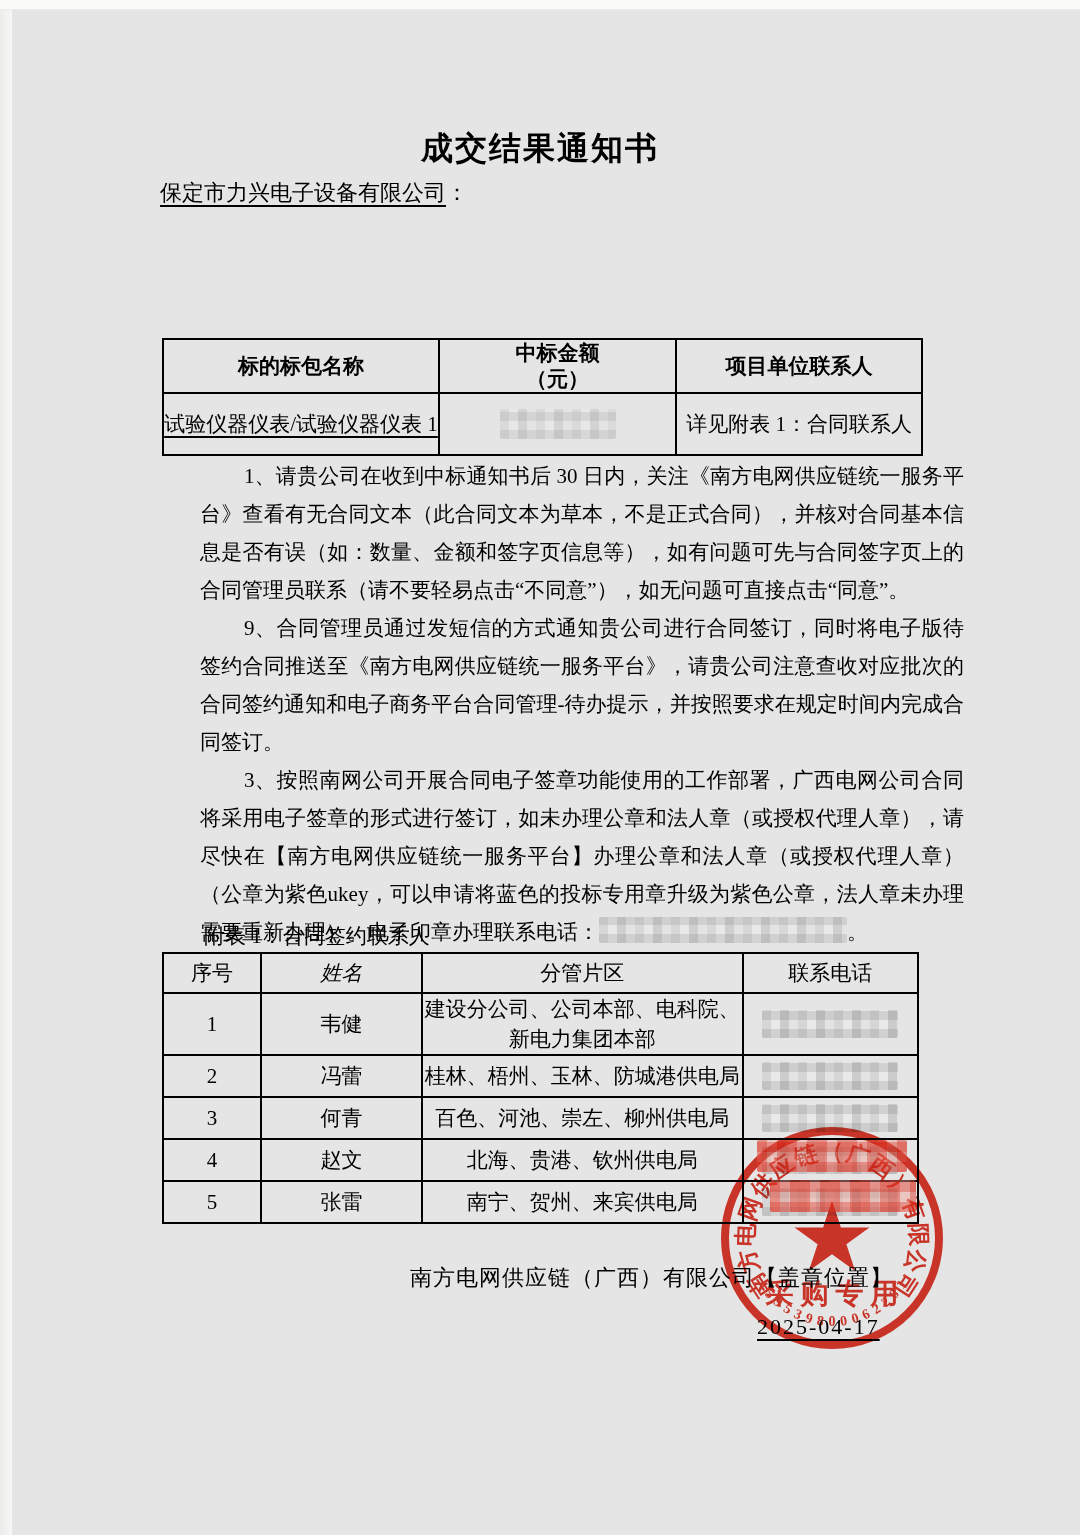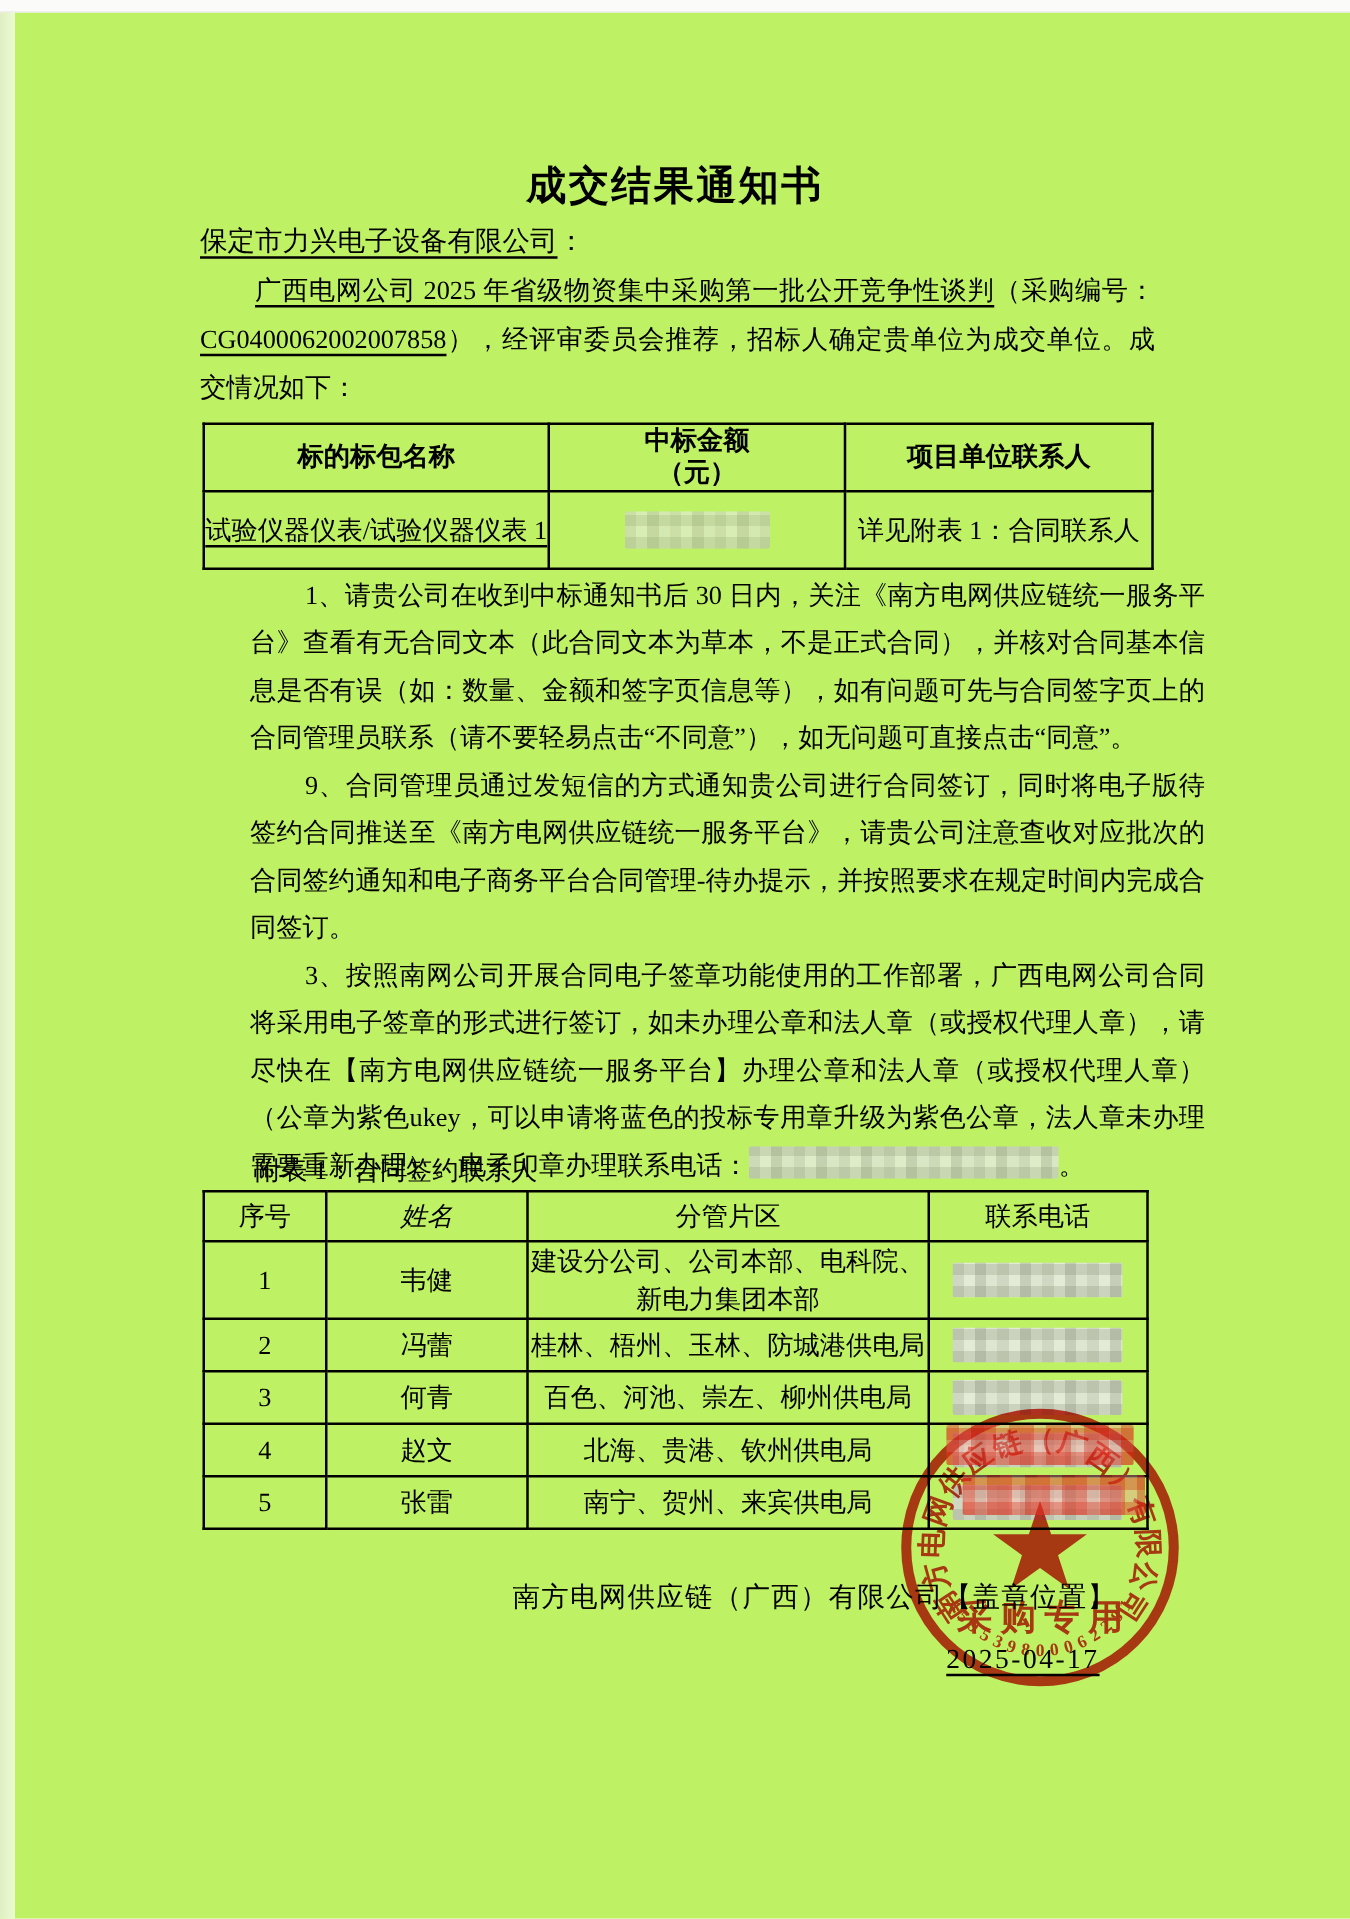--- a/index.html
+++ b/index.html
@@ -1,18 +1,18 @@
 <!DOCTYPE html>
 <html><head>
 <meta charset="utf-8">
 <style>
   * { margin:0; padding:0; box-sizing:border-box; }
   html,body { background:#ffffff; }
   body { font-family:"Liberation Serif","DejaVu Serif",serif; color:#000; }
-  .page { position:relative; width:1080px; height:1535px; background:#bef264; overflow:hidden; }
+  .page { position:relative; width:1080px; height:1535px; background:#e5e5e5; overflow:hidden; }
 
   .scan-edge-top { position:absolute; top:0; left:0; right:0; height:10px; background:#fbfbfa; border-bottom:1px solid #ecebe9; }
   .scan-edge-left { position:absolute; top:10px; left:0; width:12px; height:100%; background:linear-gradient(90deg,#efeeec,#ffffff); opacity:.7; }
 
   .doc-title { position:absolute; top:127px; left:0; width:100%; text-align:center;
                font-size:32px; font-weight:bold; letter-spacing:2px; }
 
   .recipient { position:absolute; top:178px; left:160px; font-size:22px; }
   .u { text-decoration:underline; text-underline-offset:5px; text-decoration-thickness:1.5px; }
 
@@ -72,21 +72,20 @@
 <body>
 
 <div class="page">
   <div class="scan-edge-top"></div>
   <div class="scan-edge-left"></div>
 
   <div class="doc-title">成交结果通知书</div>
 
   <div class="recipient"><span class="u">保定市力兴电子设备有限公司</span><span>：</span></div>
 
-  <div class="intro"><span class="u">广西电网公司 2025 年省级物资集中采购第一批公开竞争性谈判</span><span>（采购编号：</span><span class="u">CG0400062002007858</span><span>），经评审委员会推荐，招标人确定贵单位为成交单位。成交情况如下：</span></div>
 
   <table class="award-table">
     <tbody>
         <tr>
       <th class="c1">标的标包名称</th>
       <th class="c2">中标金额
 （元）</th>
       <th class="c3">项目单位联系人</th>
     </tr>
     <tr>

